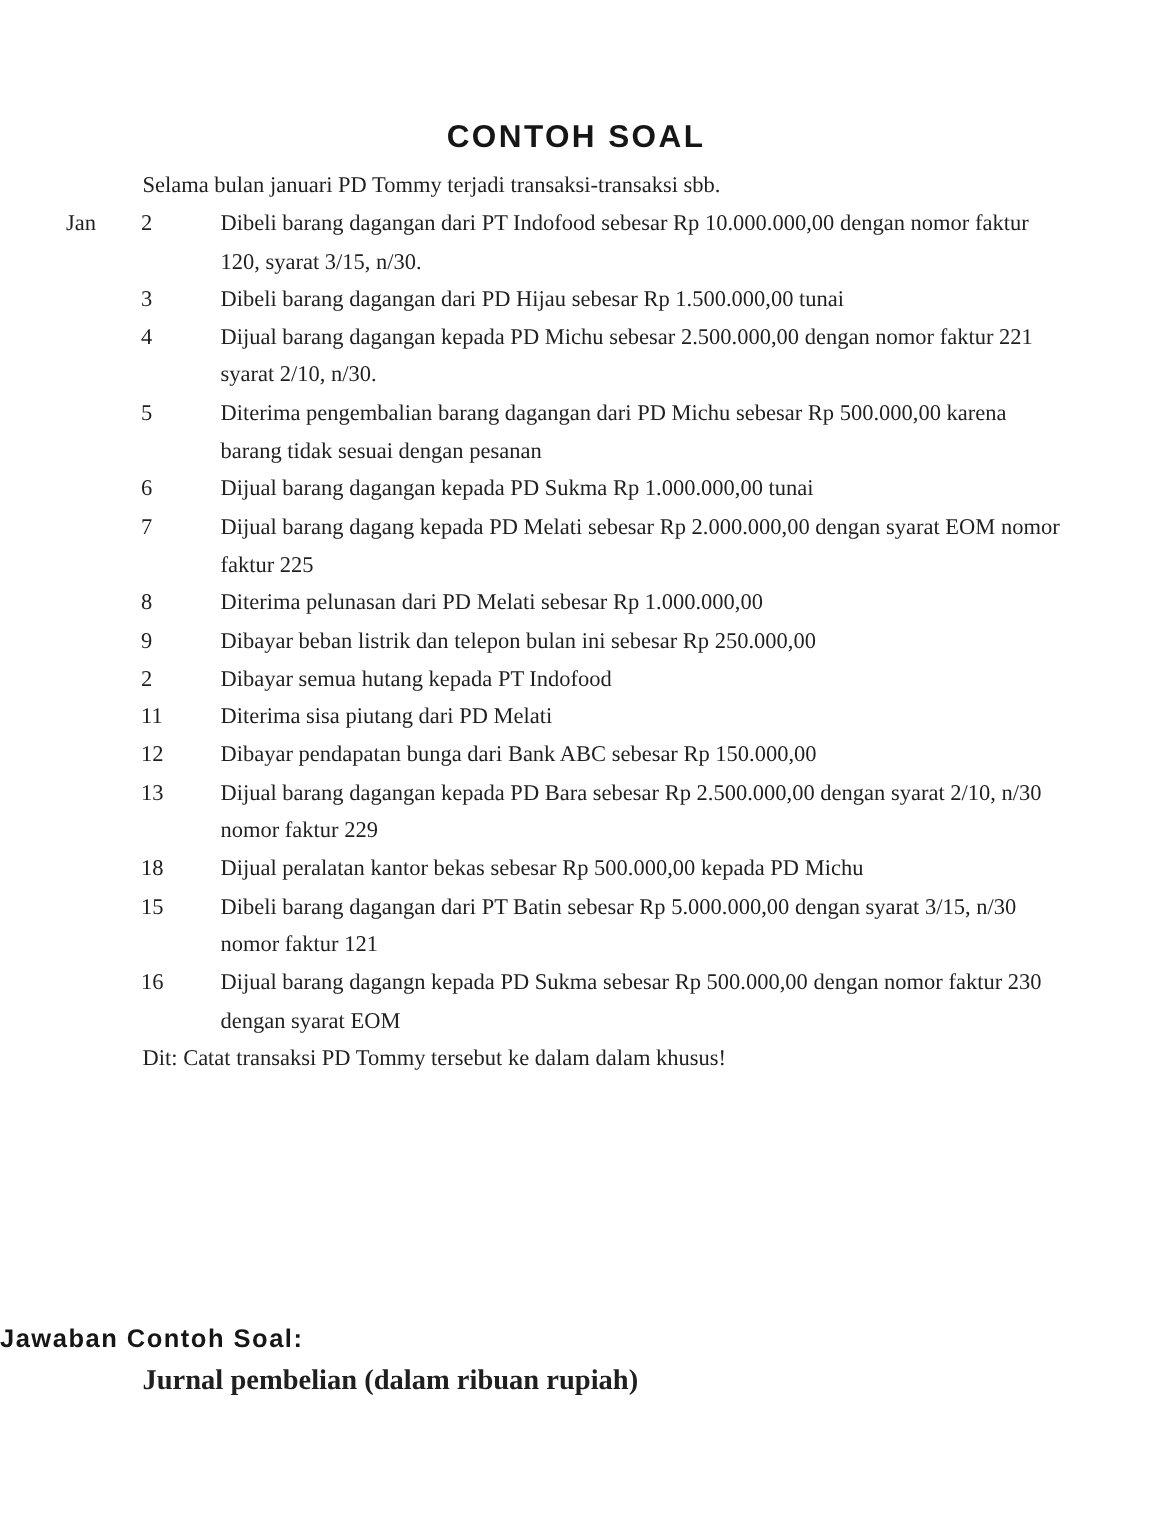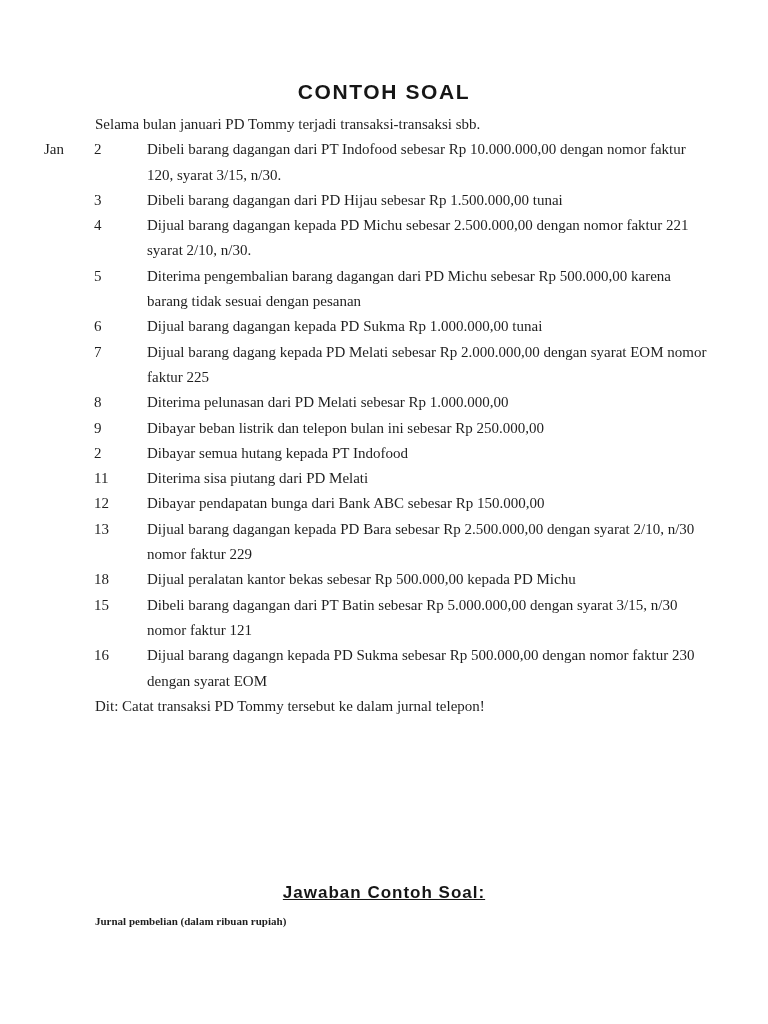--- a/index.html
+++ b/index.html
@@ -55,33 +55,32 @@
     flex: 0 0 auto;
     white-space: pre-line;
   }
   .instruction {
     margin: 0 0 0 95px;
     font-size: 15px;
     line-height: 25.3px;
   }
   .answer-heading {
     margin: 164px 0 0 0;
-    text-align: center;
+    text-align: left;
     font-family: "Liberation Sans", sans-serif;
     font-weight: bold;
     font-size: 17px;
     line-height: 20px;
     letter-spacing: 1px;
     color: #161616;
-    text-decoration: underline;
   }
   .answer-sub {
     margin: 8px 0 0 95px;
     font-weight: bold;
-    font-size: 11px;
+    font-size: 19px;
     line-height: 20px;
   }
 </style>
 </head>
 <body>
 
 <div class="page">
 
   <h1 class="doc-title">CONTOH SOAL</h1>
 
@@ -179,19 +178,19 @@
   </div>
 
   <div class="txn-row">
     <span class="c-date"></span>
     <span class="c-num">16</span>
     <div class="c-text">Dijual barang dagangn kepada PD Sukma sebesar Rp 500.000,00 dengan nomor faktur 230
 dengan syarat EOM</div>
   </div>
 </div>
 
-  <p class="instruction">Dit: Catat transaksi PD Tommy tersebut ke dalam jurnal telepon!</p>
+  <p class="instruction">Dit: Catat transaksi PD Tommy tersebut ke dalam dalam khusus!</p>
 
   <h2 class="answer-heading">Jawaban Contoh Soal:</h2>
 
   <p class="answer-sub">Jurnal pembelian (dalam ribuan rupiah)</p>
 
 </div>
 
 </body></html>

